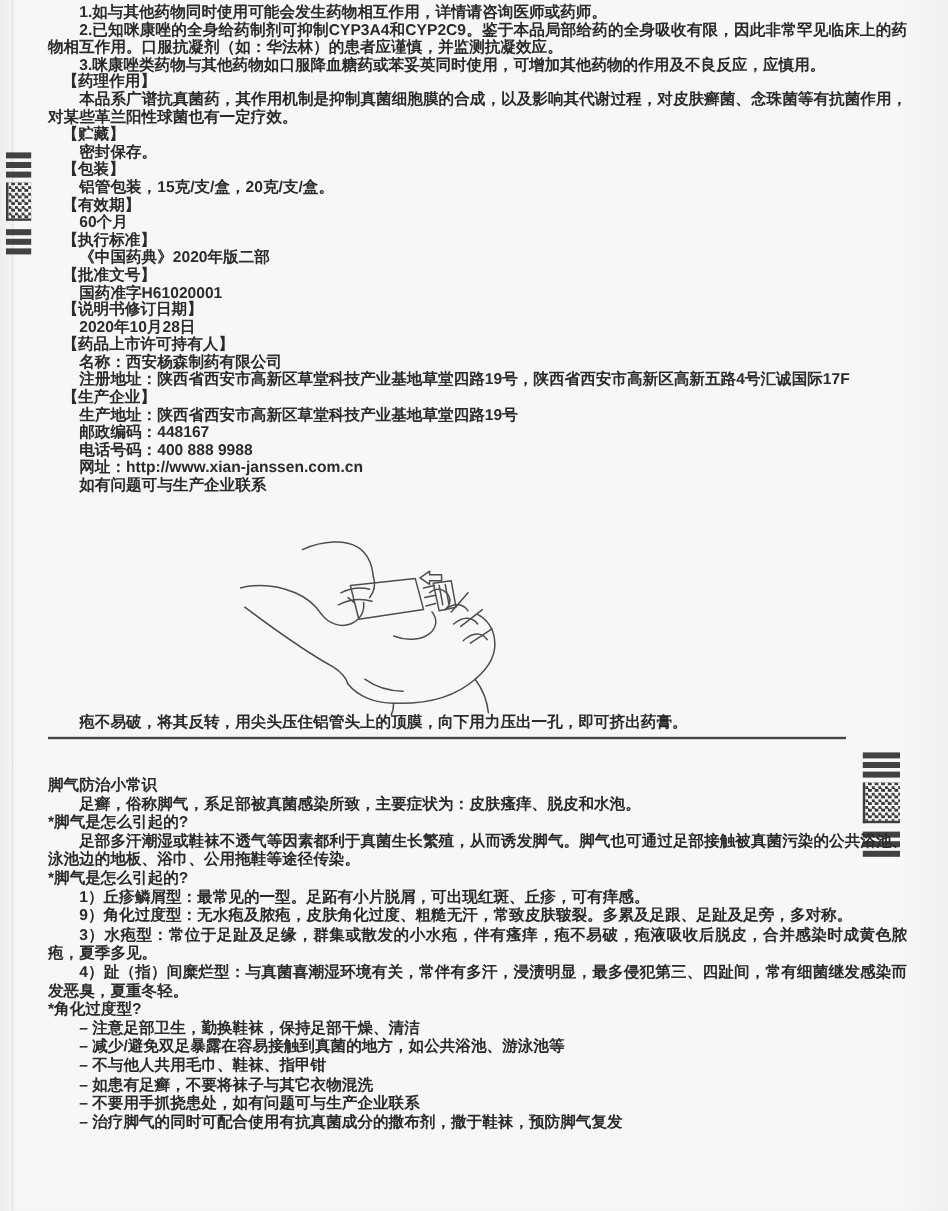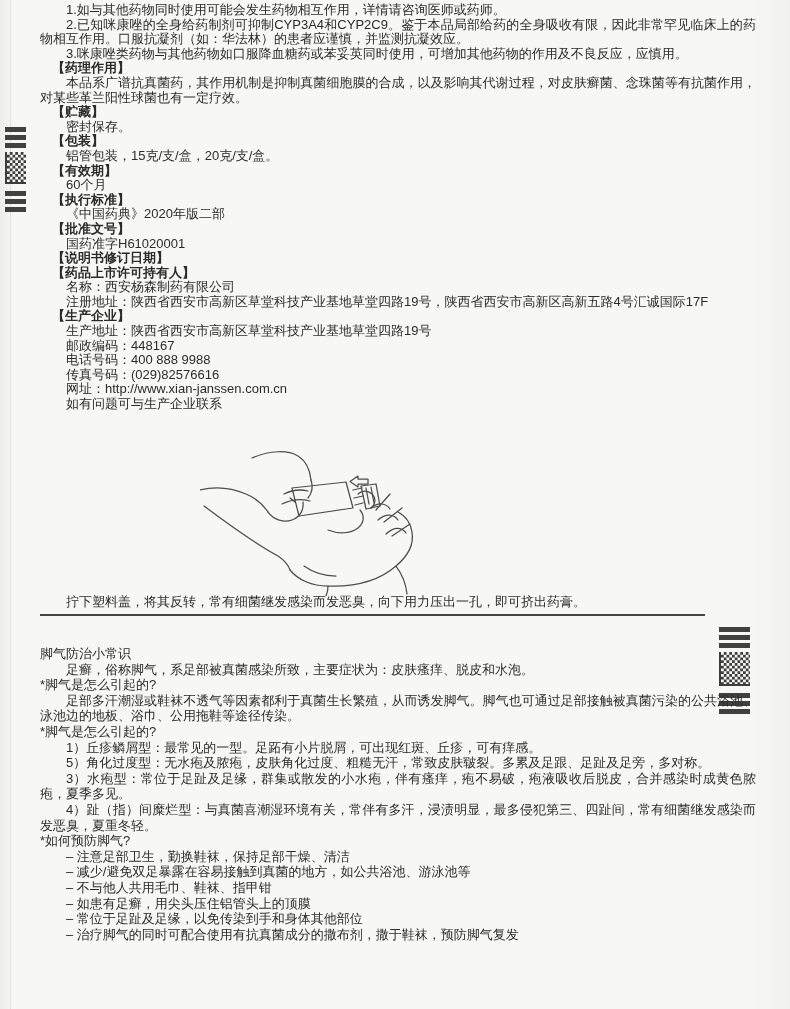--- a/index.html
+++ b/index.html
@@ -14,21 +14,21 @@
     color:#2b2b2b;
   }
   .sheet::before{
     content:"";position:absolute;left:10px;top:0;width:1px;height:100%;
     background:rgba(0,0,0,0.08);
   }
   
   .top-block{position:absolute;top:3px;left:40px;width:716px;}
   .top-block p,.top-block h3,
   .caption,.tips-block p{
-    margin:0;font-size:13px;line-height:14.6px;font-weight:400;
+    margin:0;font-size:13px;line-height:14.6px;font-weight:700;
     text-align:justify;color:#2b2b2b;
   }
   .top-block h3{font-weight:700;margin-left:12px;}
   .indent{text-indent:2em;}
   .bold{font-weight:700;}
   .appendix-heading{margin-top:21px !important;}
   .caption{position:absolute;top:595px;left:40px;width:700px;}
   .divider{
     position:absolute;top:614px;left:40px;width:665px;height:0;
     border:none;border-top:2px solid #454545;margin:0;
@@ -94,30 +94,30 @@
     <h3>【有效期】</h3>
     <p class="indent">60个月</p>
 
     <h3>【执行标准】</h3>
     <p class="indent">《中国药典》2020年版二部</p>
 
     <h3>【批准文号】</h3>
     <p class="indent">国药准字H61020001</p>
 
     <h3>【说明书修订日期】</h3>
+    <p class="indent">2020年10月28日</p>
 
     <h3>【药品上市许可持有人】</h3>
     <p class="indent">名称：西安杨森制药有限公司</p>
     <p class="indent">注册地址：陕西省西安市高新区草堂科技产业基地草堂四路19号，陕西省西安市高新区高新五路4号汇诚国际17F</p>
 
     <h3>【生产企业】</h3>
     <p class="indent">生产地址：陕西省西安市高新区草堂科技产业基地草堂四路19号</p>
     <p class="indent">邮政编码：448167</p>
     <p class="indent">电话号码：400 888 9988</p>
-    <p class="indent">传真号码：(029)82576616</p>
     <p class="indent">网址：http://www.xian-janssen.com.cn</p>
     <p class="indent bold">如有问题可与生产企业联系</p>
 
   </div>
 
   <svg class="illustration" viewBox="0 0 235 150" aria-hidden="true">
 
     <path d="M52,12 C70,4 88,4 98,10 C106,15 110,24 111,34"></path>
     <path d="M0,44 C16,40 32,42 46,48 C58,53 64,60 68,66"></path>
     <path d="M68,66 C74,74 84,77 92,74 C100,71 104,64 103,56"></path>
@@ -138,40 +138,40 @@
     <path d="M178,74 C186,67 194,68 198,74"></path>
     <path d="M186,88 C194,80 202,81 206,87"></path>
     <path d="M176,64 L190,48 M184,76 L202,62 M192,90 L210,78"></path>
     <path d="M128,84 C138,88 150,88 158,82 C164,77 165,70 160,64"></path>
     <path d="M90,124 C98,134 112,140 128,140 C156,141 180,134 196,120 C208,110 214,98 212,86 C211,78 206,70 198,66"></path>
     <path d="M4,60 C28,78 56,98 78,110 C84,114 88,118 90,124"></path>
     <path d="M128,140 C128,145 127,148 126,150 M196,120 C202,128 206,138 207,148"></path>
     <path d="M104,120 q14,10 32,10"></path>
   </svg>
 
-  <p class="caption indent">拧下塑料盖，将其反转，常有细菌继发感染而发恶臭，向下用力压出一孔，即可挤出药膏。</p>
+  <p class="caption indent">疱不易破，将其反转，用尖头压住铝管头上的顶膜，向下用力压出一孔，即可挤出药膏。</p>
 
   <hr class="divider">
 
   <div class="tips-block">
     <p class="bold">脚气防治小常识</p>
 
     <p class="indent">足癣，俗称脚气，系足部被真菌感染所致，主要症状为：皮肤瘙痒、脱皮和水泡。</p>
 
     <p class="bold">*脚气是怎么引起的?</p>
     <p class="indent">足部多汗潮湿或鞋袜不透气等因素都利于真菌生长繁殖，从而诱发脚气。脚气也可通过足部接触被真菌污染的公共浴池、泳池边的地板、浴巾、公用拖鞋等途径传染。</p>
 
     <p class="bold">*脚气是怎么引起的?</p>
     <p class="indent">1）丘疹鳞屑型：最常见的一型。足跖有小片脱屑，可出现红斑、丘疹，可有痒感。</p>
-    <p class="indent">5）角化过度型：无水疱及脓疱，皮肤角化过度、粗糙无汗，常致皮肤皲裂。多累及足跟、足趾及足旁，多对称。</p>
+    <p class="indent">9）角化过度型：无水疱及脓疱，皮肤角化过度、粗糙无汗，常致皮肤皲裂。多累及足跟、足趾及足旁，多对称。</p>
     <p class="indent">3）水疱型：常位于足趾及足缘，群集或散发的小水疱，伴有瘙痒，疱不易破，疱液吸收后脱皮，合并感染时成黄色脓疱，夏季多见。</p>
     <p class="indent">4）趾（指）间糜烂型：与真菌喜潮湿环境有关，常伴有多汗，浸渍明显，最多侵犯第三、四趾间，常有细菌继发感染而发恶臭，夏重冬轻。</p>
 
-    <p class="bold">*如何预防脚气?</p>
+    <p class="bold">*角化过度型?</p>
     <p class="indent">– 注意足部卫生，勤换鞋袜，保持足部干燥、清洁</p>
     <p class="indent">– 减少/避免双足暴露在容易接触到真菌的地方，如公共浴池、游泳池等</p>
     <p class="indent">– 不与他人共用毛巾、鞋袜、指甲钳</p>
-    <p class="indent">– 如患有足癣，用尖头压住铝管头上的顶膜</p>
-    <p class="indent">– 常位于足趾及足缘，以免传染到手和身体其他部位</p>
+    <p class="indent">– 如患有足癣，不要将袜子与其它衣物混洗</p>
+    <p class="indent">– 不要用手抓挠患处，如有问题可与生产企业联系</p>
     <p class="indent">– 治疗脚气的同时可配合使用有抗真菌成分的撒布剂，撒于鞋袜，预防脚气复发</p>
   </div>
 
 </div>
 
 </body></html>

